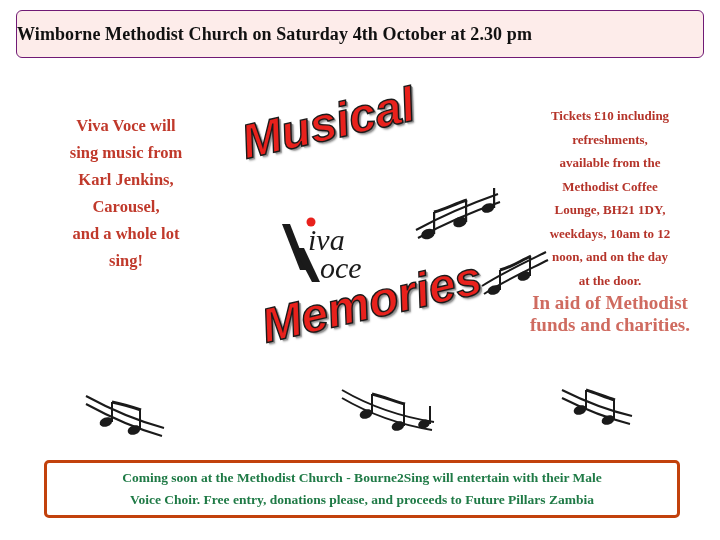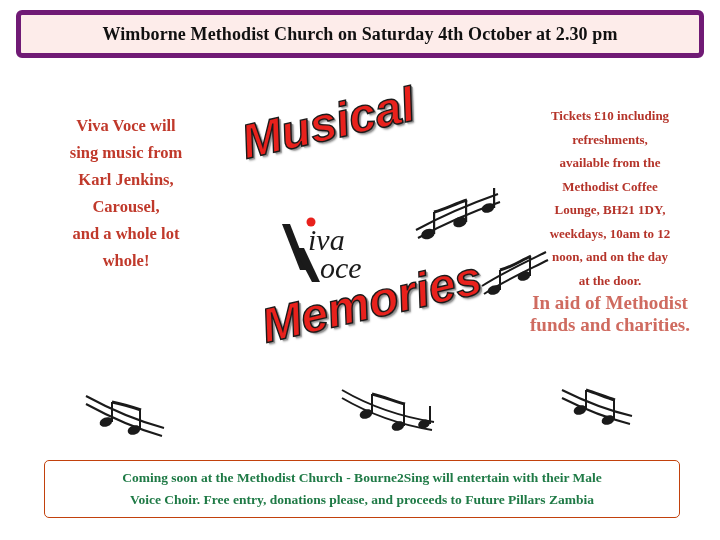--- a/index.html
+++ b/index.html
@@ -21,26 +21,26 @@
   }
 
   
   .header-banner {
     position: absolute;
     left: 16px;
     top: 10px;
     width: 688px;
     height: 48px;
     background: #fdecea;
-    border: 5px solid #701a75;
+    border: 1px solid #701a75;
     border-radius: 6px;
     box-sizing: border-box;
     display: flex;
     align-items: center;
-    justify-content: center;
+    justify-content: flex-start;
   }
   .header-text {
     font-family: "Liberation Serif", serif;
     font-weight: bold;
     font-size: 18px;
     color: #111111;
     text-align: center;
     letter-spacing: 0.1px;
   }
 
@@ -134,21 +134,21 @@
   .deco-5 { left: 560px; top: 372px; }
 
   
   .footer-banner {
     position: absolute;
     left: 44px;
     top: 460px;
     width: 636px;
     height: 58px;
     background: #ffffff;
-    border: 1px solid #c2410c;
+    border: 3px solid #c2410c;
     border-radius: 5px;
     box-sizing: border-box;
     display: flex;
     flex-direction: column;
     align-items: center;
     justify-content: center;
   }
   .footer-banner .fline {
     font-family: "Liberation Serif", serif;
     font-weight: bold;
@@ -166,21 +166,21 @@
   <div class="header-banner">
     <div class="header-text">Wimborne Methodist Church on Saturday 4th October at 2.30 pm</div>
   </div>
 
   <div class="left-col">
     <div class="line">Viva Voce will</div>
     <div class="line">sing music from</div>
     <div class="line">Karl Jenkins,</div>
     <div class="line">Carousel,</div>
     <div class="line">and a whole lot</div>
-    <div class="line">whole!</div>
+    <div class="line">sing!</div>
   </div>
 
   <div class="right-col">
     <div class="line">Tickets £10 including</div>
     <div class="line">refreshments,</div>
     <div class="line">available from the</div>
     <div class="line">Methodist Coffee</div>
     <div class="line">Lounge, BH21 1DY,</div>
     <div class="line">weekdays, 10am to 12</div>
     <div class="line">noon,  and on the day</div>

